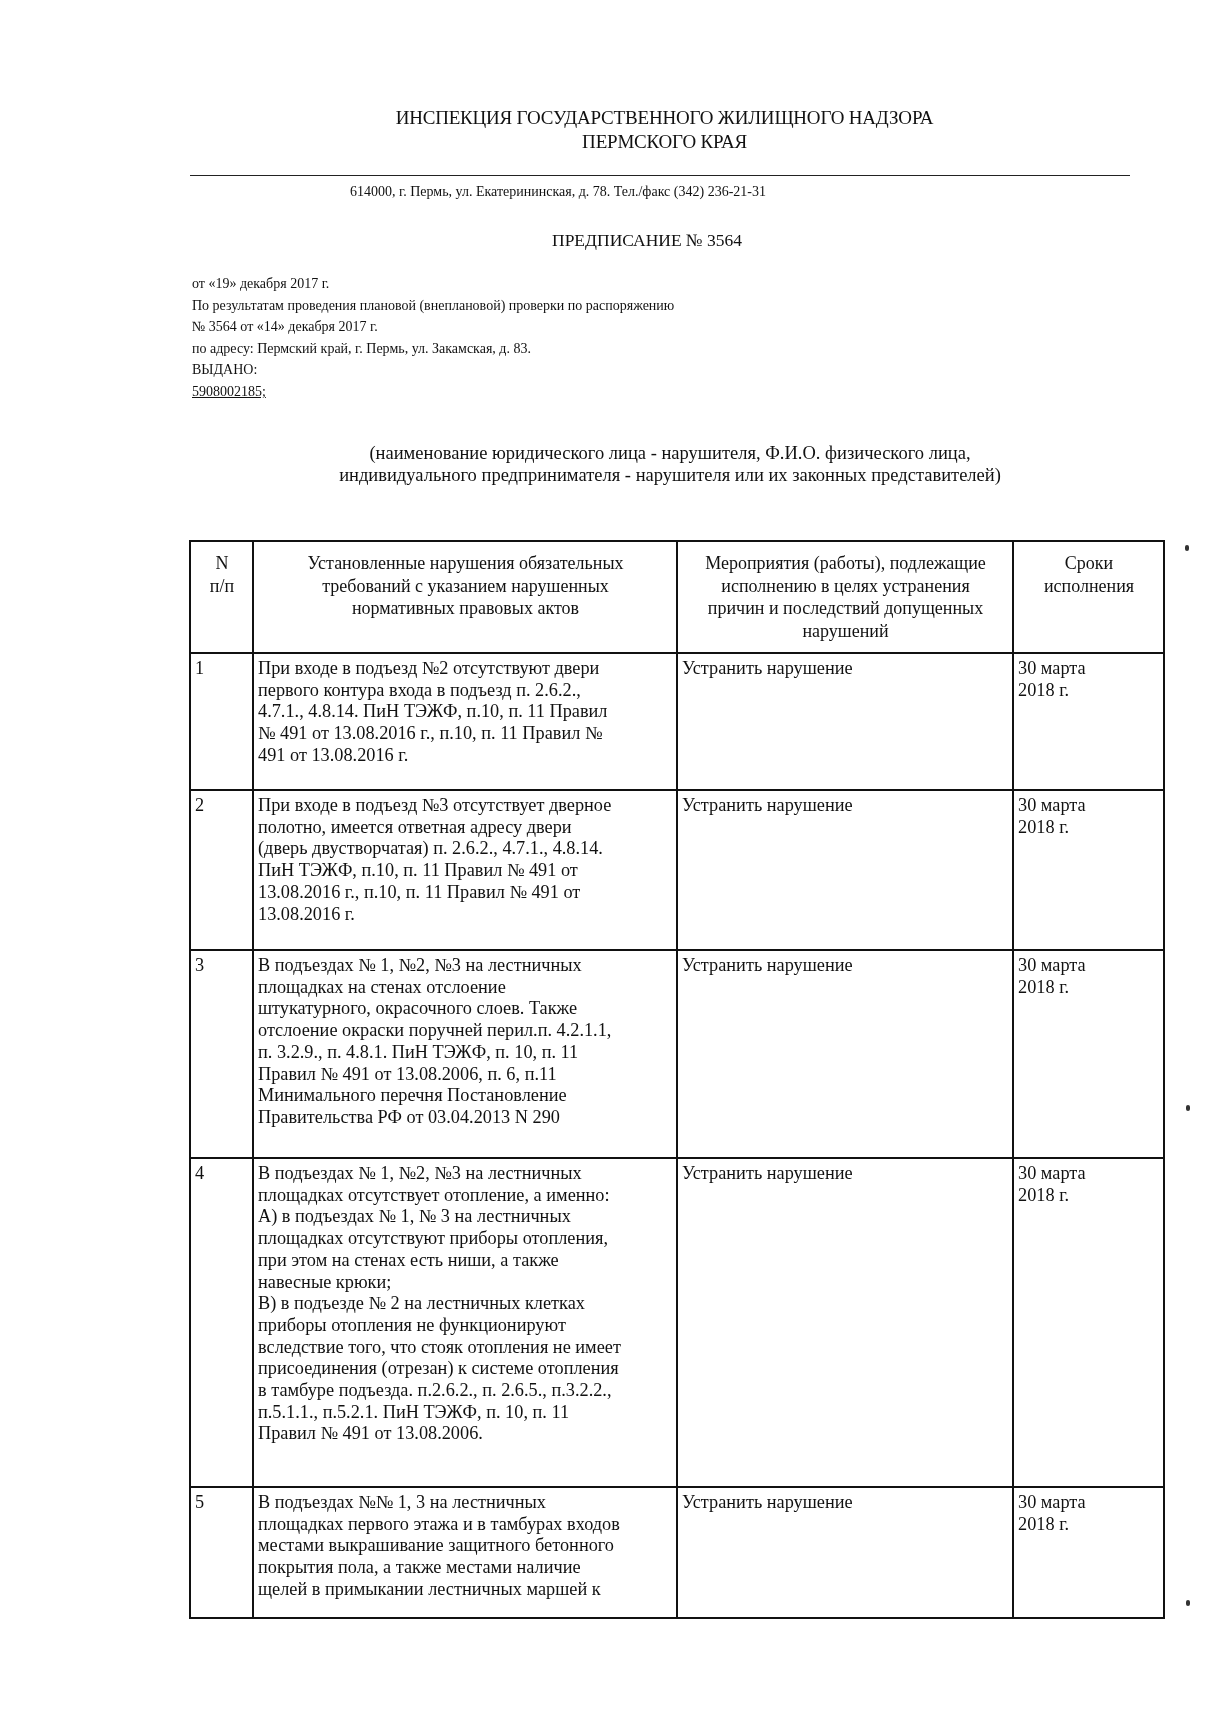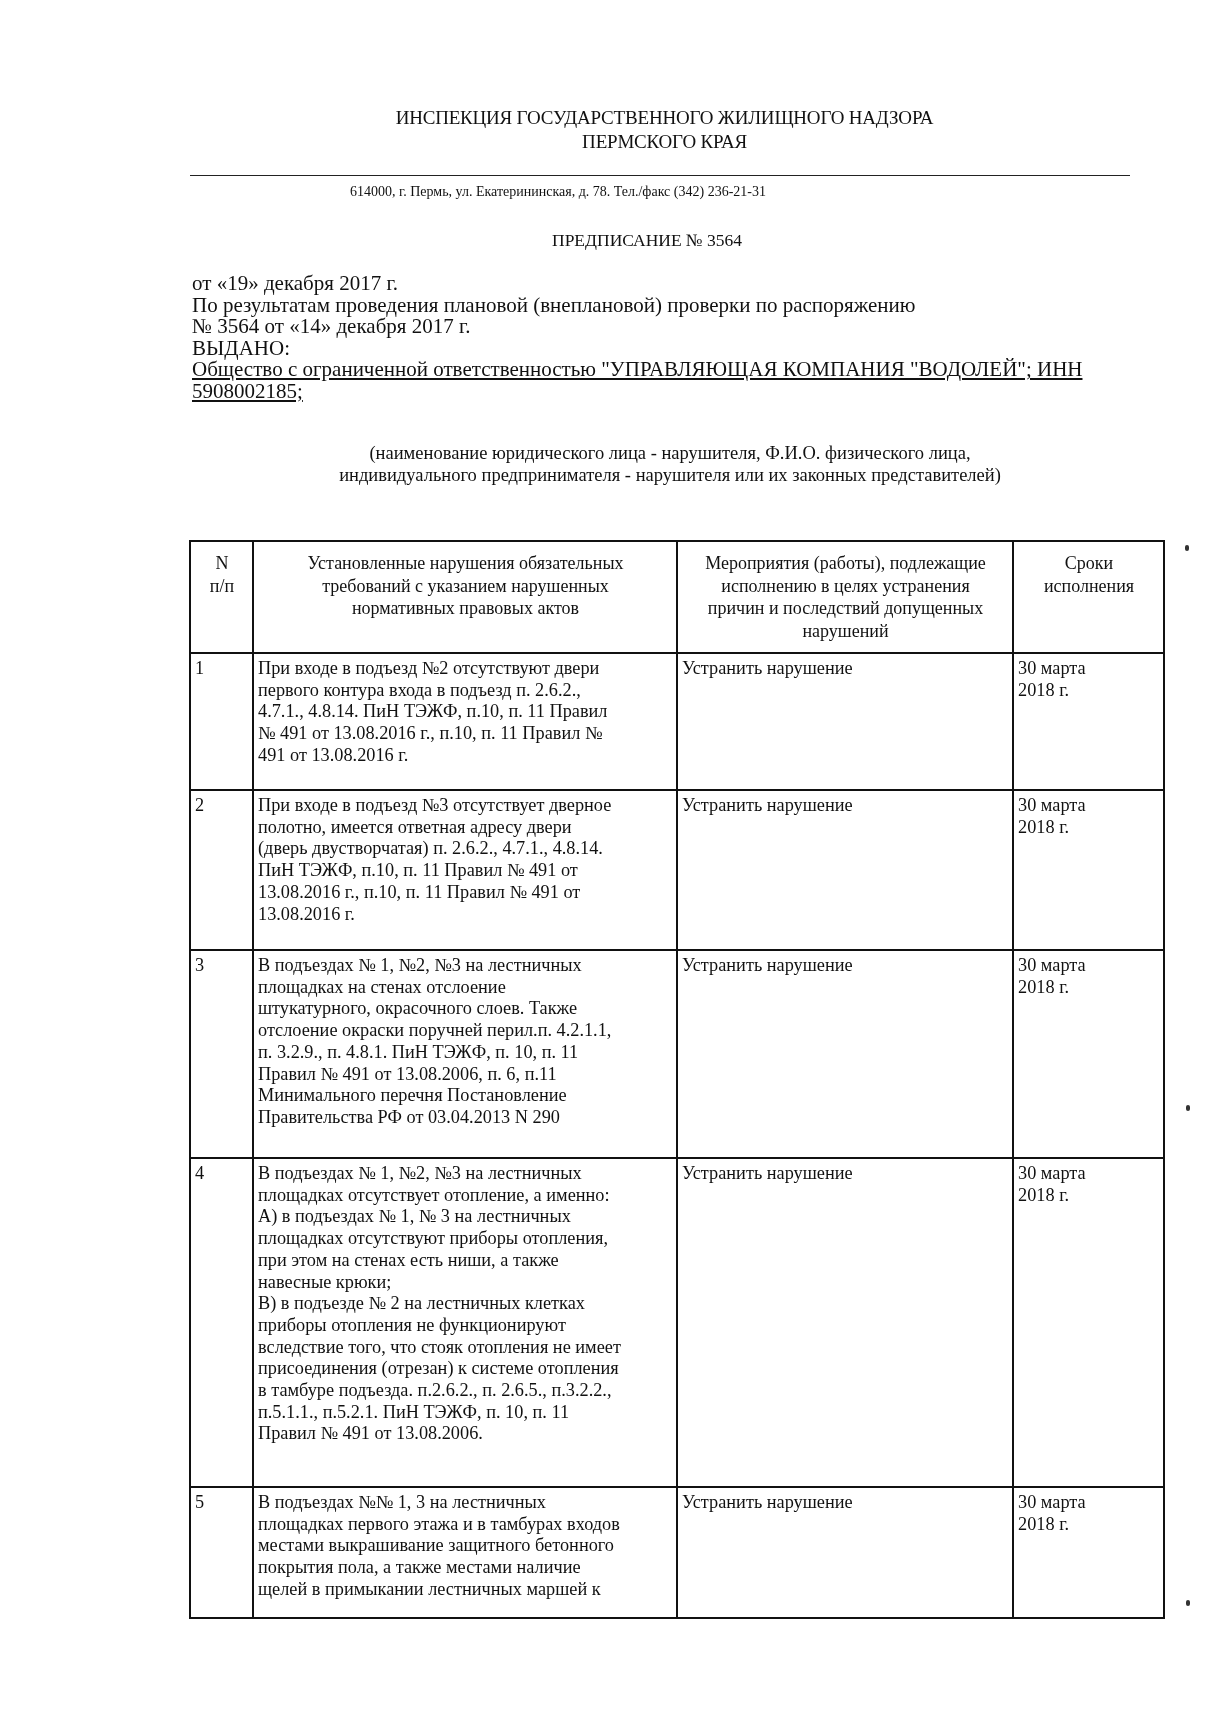--- a/index.html
+++ b/index.html
@@ -45,21 +45,21 @@
       position: absolute;
       top: 228px; left: 552px;
       font-size: 17.5px;
       line-height: 24px;
       white-space: nowrap;
     }
 
     .preamble {
       position: absolute;
       left: 192px; top: 273px;
-      font-size: 21px;
+      font-size: 14px;
       line-height: 21.6px;
     }
     .preamble div { white-space: nowrap; }
     .preamble .u { text-decoration: underline; }
     .caption {
       position: absolute;
       left: 250px; width: 840px;
       top: 442px;
       text-align: center;
       font-size: 18.5px;
@@ -116,22 +116,22 @@
   <div class="org-title l1">ИНСПЕКЦИЯ ГОСУДАРСТВЕННОГО ЖИЛИЩНОГО НАДЗОРА</div>
   <div class="org-title l2">ПЕРМСКОГО КРАЯ</div>
   <div class="rule"></div>
   <div class="address">614000, г. Пермь, ул. Екатерининская, д. 78. Тел./факс (342) 236-21-31</div>
   <div class="doc-title">ПРЕДПИСАНИЕ № 3564</div>
 
   <div class="preamble">
     <div>от «19» декабря 2017 г.</div>
     <div>По результатам проведения плановой (внеплановой) проверки по распоряжению</div>
     <div>№ 3564 от «14» декабря 2017 г.</div>
+    <div>по адресу: Пермский край, г. Пермь, ул. Закамская, д. 83.</div>
     <div>ВЫДАНО:</div>
-    <div class="u">Общество с ограниченной ответственностью "УПРАВЛЯЮЩАЯ КОМПАНИЯ "ВОДОЛЕЙ"; ИНН</div>
     <div class="u">5908002185;</div>
   </div>
 
   <div class="caption">
     <div>(наименование юридического лица - нарушителя, Ф.И.О. физического лица,</div>
     <div>индивидуального предпринимателя - нарушителя или их законных представителей)</div>
   </div>
 
   <table class="orders">
     <colgroup>

